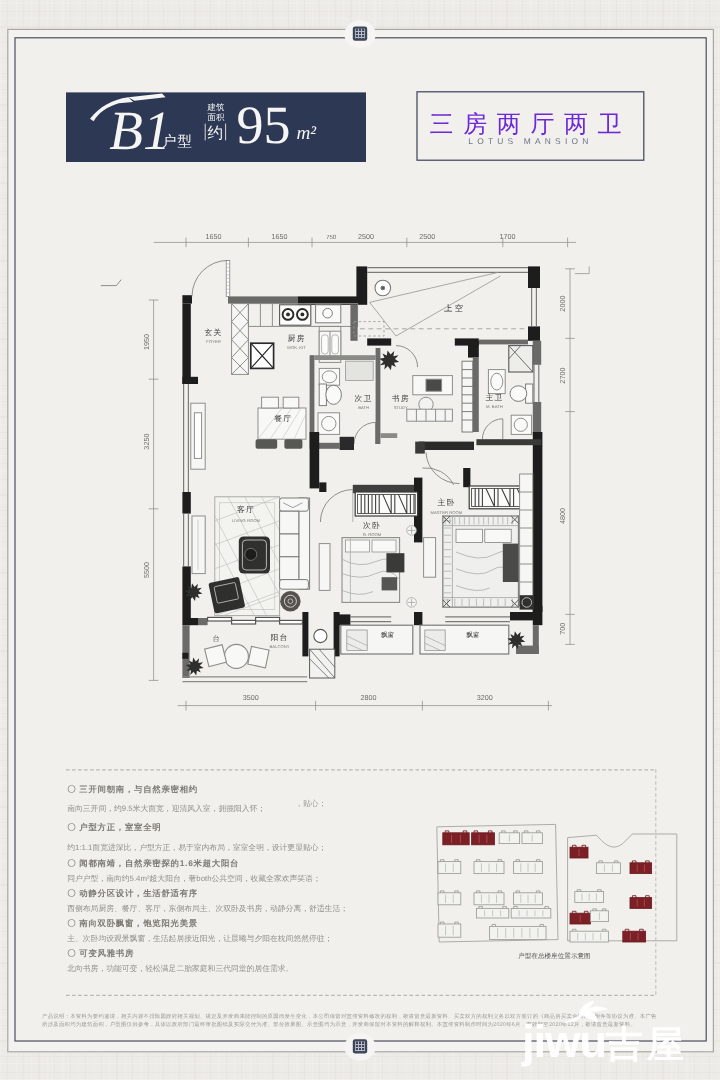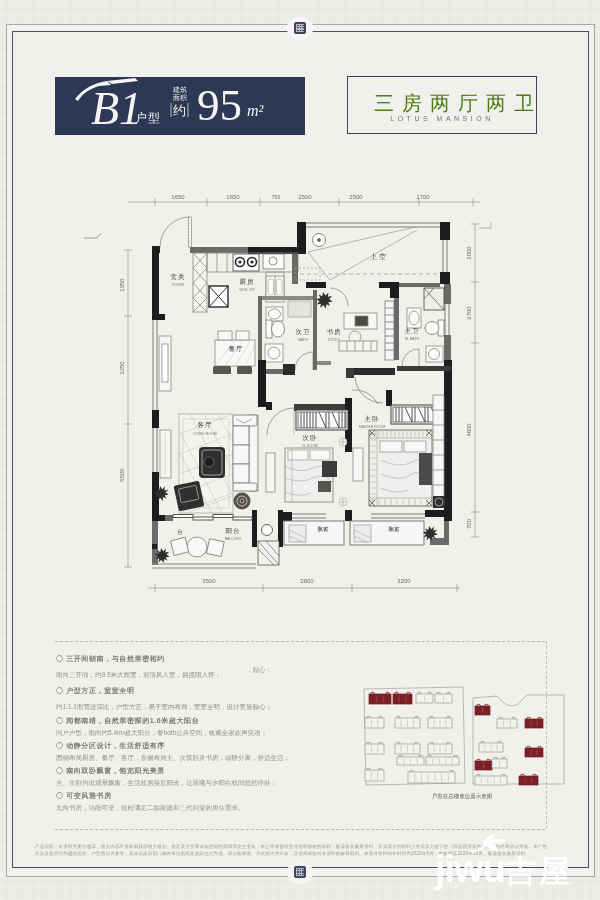--- a/index.html
+++ b/index.html
@@ -50,21 +50,21 @@
   <text x="118" y="38" font-size="13" fill="#f5f5f3">约</text>
   <line x1="116" y1="26" x2="116" y2="40" stroke="#f5f5f3" stroke-width="0.7"></line>
   <line x1="133" y1="26" x2="133" y2="40" stroke="#f5f5f3" stroke-width="0.7"></line>
 
   <text x="142" y="42.5" font-family="Liberation Serif" font-size="45" fill="#f5f5f3">95</text>
   <text x="192" y="39" font-family="Liberation Serif" font-size="16" font-style="italic" fill="#f5f5f3">m²</text>
 </svg>
 
 <div class="abs" style="left:347px;top:76px;width:188px;height:56px;border:1.5px solid #39425a;"></div>
 
-<div class="abs" style="left:363px;top:90px;width:190px;text-align:center;font-family:'Liberation Serif',serif;font-size:20px;letter-spacing:8px;color:#4d7c0f;">三房两厅两卫</div>
+<div class="abs" style="left:347px;top:90px;width:190px;text-align:center;font-family:'Liberation Serif',serif;font-size:20px;letter-spacing:8px;color:#6d28d9;">三房两厅两卫</div>
 
 <div class="abs" style="left:347px;top:115px;width:190px;text-align:center;font-size:7px;letter-spacing:3.5px;color:#6b7385;">LOTUS MANSION</div>
 
 <svg class="abs" style="left:0;top:0;" width="600" height="900" viewBox="0 0 600 900">
 <g stroke-linecap="butt" fill="none">
 
   <g stroke="#8a8a86" stroke-width="0.8">
     <line x1="84" y1="238" x2="97" y2="238"></line>
         <line x1="97" y1="238" x2="101" y2="233"></line>
   </g>

